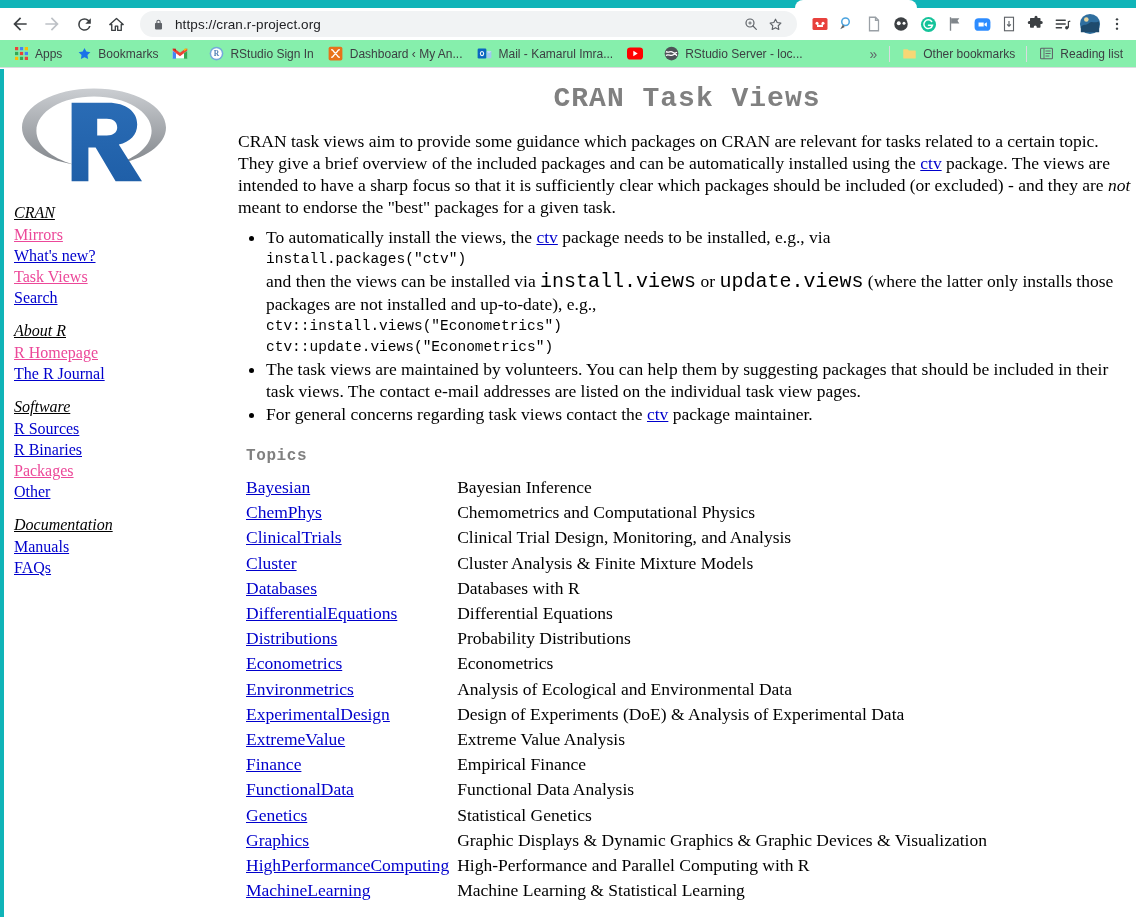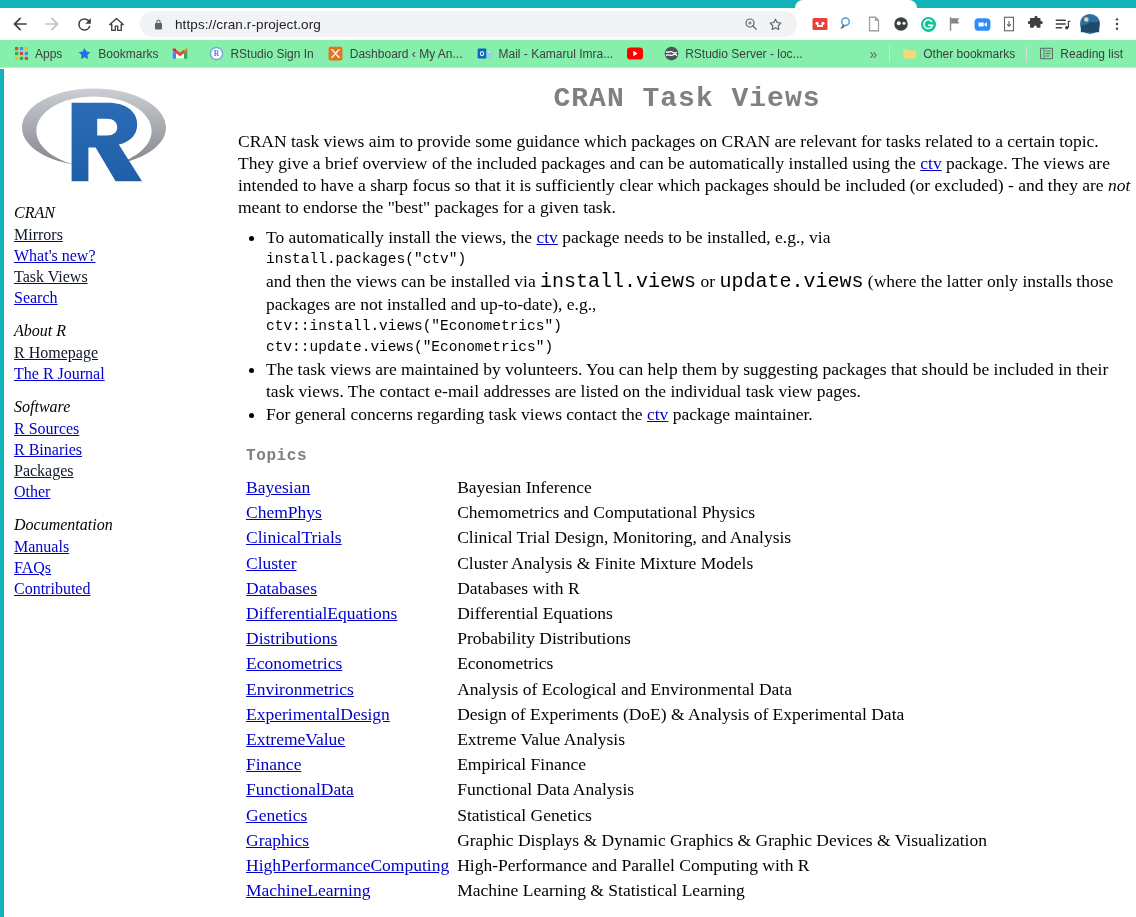--- a/index.html
+++ b/index.html
@@ -84,27 +84,27 @@
 
   
   .sidebar {
     position: absolute; left: 6px; top: 0; width: 232px;
     font-family: "Liberation Serif", serif; font-size: 15.5px;
   }
   .rlogo { width: 160px; height: 128px; margin: 5px 0 0 8px; }
   .navgroup { margin: 0 0 12px 8px; }
   .navgroup .gtitle {
     font-style: italic; color: #000000; font-size: 16px;
-    margin-bottom: 1px; line-height: 21px;
+    margin-bottom: 1px; line-height: 21px; text-decoration: underline;
   }
   .navgroup a {
     display: block; text-decoration: underline; font-size: 16px;
     line-height: 21px; color: #0000cc;
   }
-  .navgroup a.visited { color: #0f172a; }
+  .navgroup a.visited { color: #ec4899; }
 
   
   .content {
     position: absolute; left: 238px; top: 0; width: 898px;
     font-family: "Liberation Serif", serif;
   }
   h1.pagetitle {
     font-family: "Liberation Mono", monospace;
     font-size: 28px; font-weight: bold; color: #808080;
     text-align: center; margin: 14px 0 16px 0; letter-spacing: 1px;
@@ -442,21 +442,20 @@
           <a href="#">R Sources</a>
           <a href="#">R Binaries</a>
           <a href="#" class="visited">Packages</a>
           <a href="#">Other</a>
         </div>
 
         <div class="navgroup">
           <div class="gtitle">Documentation</div>
           <a href="#">Manuals</a>
           <a href="#">FAQs</a>
-          <a href="#">Contributed</a>
         </div>
       </div>
 
       <div class="content">
 
         <h1 class="pagetitle">CRAN Task Views</h1>
 
         <p class="intro"><span>CRAN task views aim to provide some guidance which packages on CRAN are relevant for tasks related to a certain topic. They give a brief overview of the included packages and can be automatically installed using the </span><a href="#">ctv</a><span> package. The views are intended to have a sharp focus so that it is sufficiently clear which packages should be included (or excluded) - and they are </span><em>not</em><span> meant to endorse the "best" packages for a given task.</span></p>
 
         <ul class="blist">

